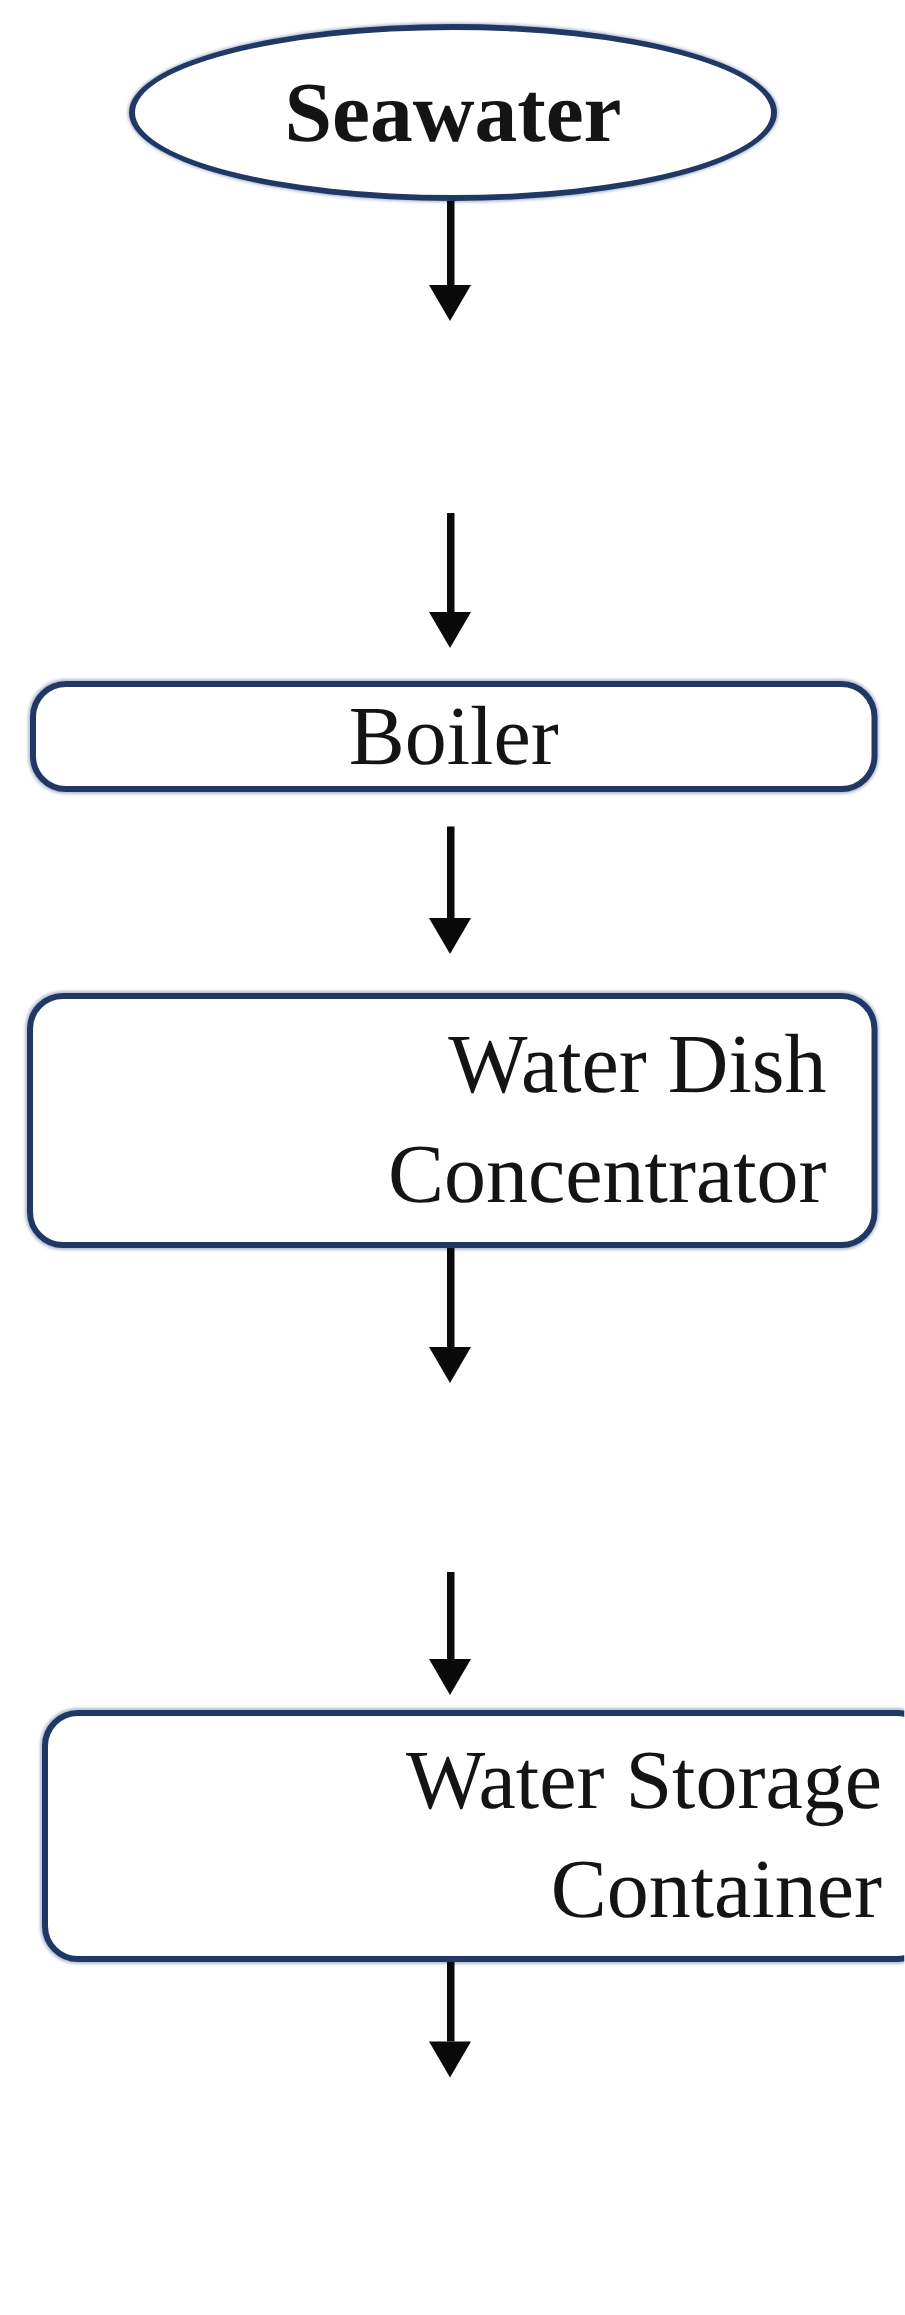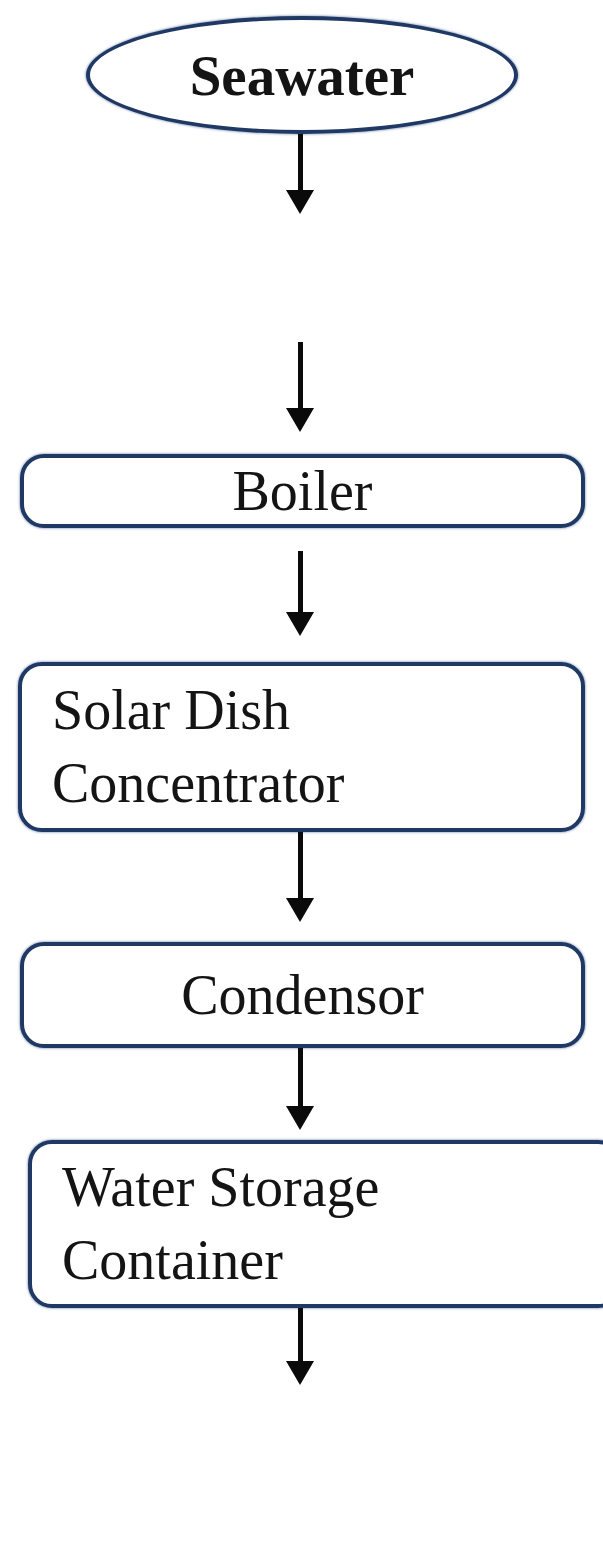--- a/index.html
+++ b/index.html
@@ -13,21 +13,21 @@
     height: 1543px;
     background: #ffffff;
     overflow: hidden;
     font-family: "Liberation Serif", "DejaVu Serif", serif;
   }
   .node {
     position: absolute;
     display: flex;
     align-items: center;
     justify-content: center;
-    text-align: left;
+    text-align: right;
     background: #ffffff;
     border: 4px solid #1f3864;
     box-shadow: 0 0 2px 1px rgba(84,110,155,0.45);
     color: #141414;
     box-sizing: border-box;
   }
   .rect {
     border-radius: 24px;
     font-size: 56px;
     line-height: 1.3;
@@ -100,31 +100,28 @@
   <div id="node-boiler" class="node rect">
     <span class="label">Boiler</span>
   </div>
 
   <div id="arrow-3" class="arrow">
     <div class="stem"></div>
     <div class="head"></div>
   </div>
 
   <div id="node-solar-dish" class="node rect">
-    <span class="label">Solar Dish Concentrator</span>
+    <span class="label">Water Dish Concentrator</span>
   </div>
 
   <div id="arrow-4" class="arrow">
     <div class="stem"></div>
     <div class="head"></div>
   </div>
 
-  <div id="node-condensor" class="node rect">
-    <span class="label">Condensor</span>
-  </div>
 
   <div id="arrow-5" class="arrow">
     <div class="stem"></div>
     <div class="head"></div>
   </div>
 
   <div id="node-water-storage" class="node rect">
     <span class="label">Water Storage Container</span>
   </div>
 

